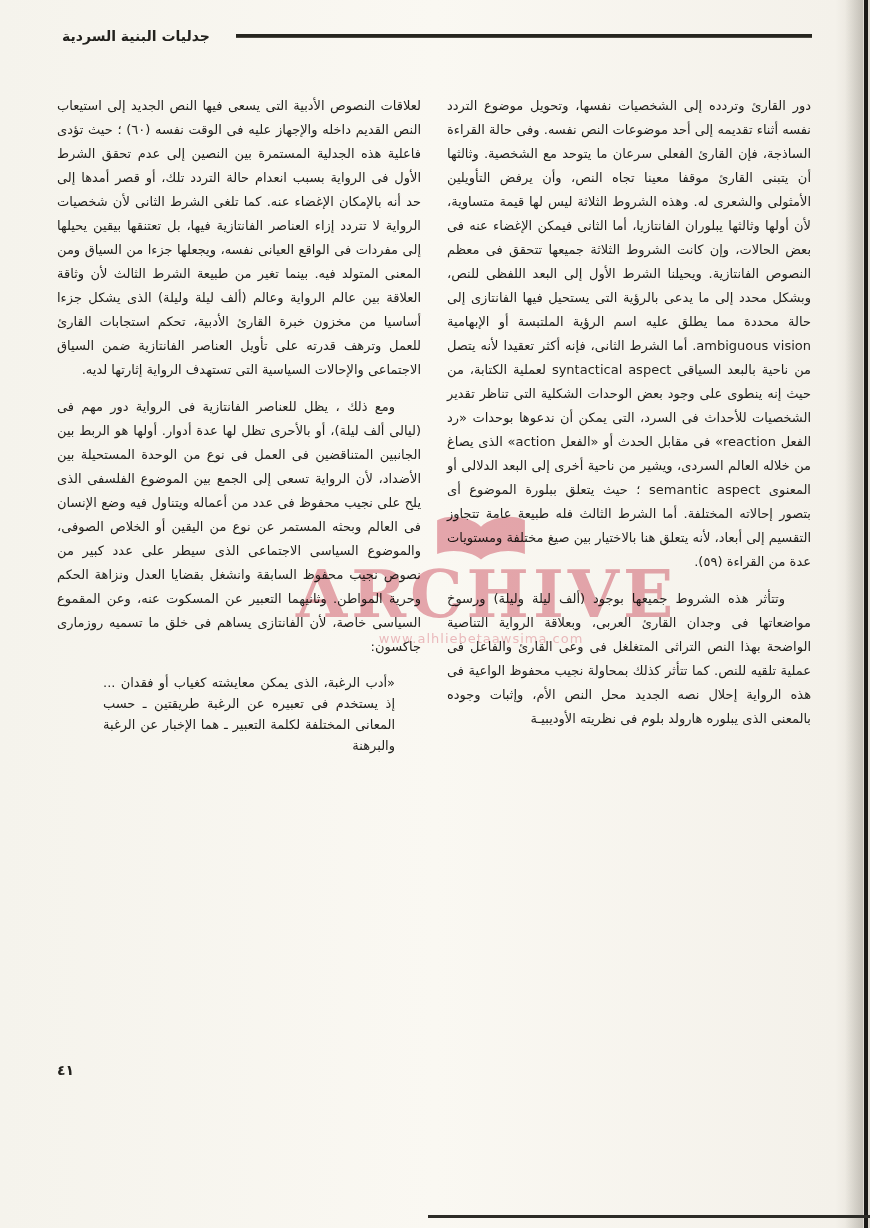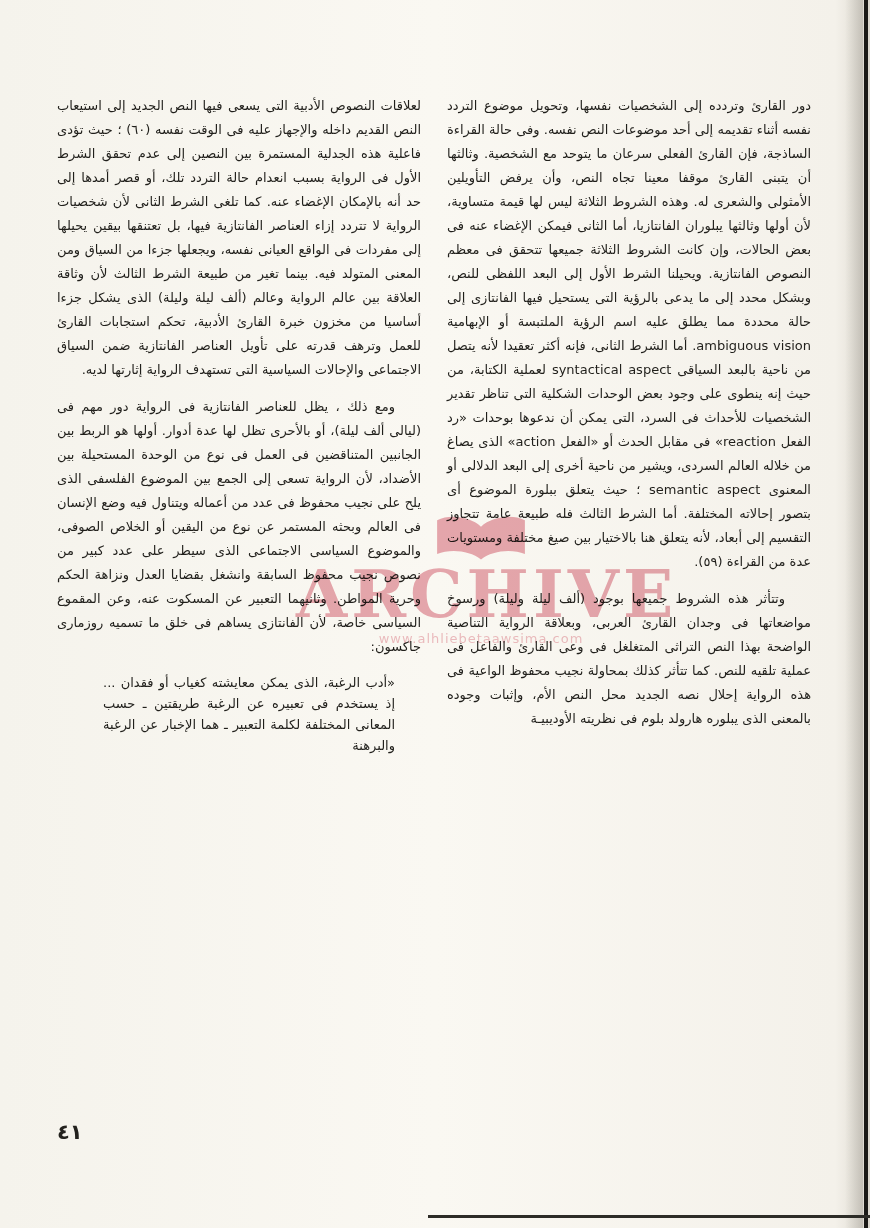--- a/index.html
+++ b/index.html
@@ -47,22 +47,22 @@
     color:#201f1b;
   }
   .para { margin-bottom:13px; }
   .para.indent { text-indent:26px; }
   .para.quote {
     margin:8px 26px 0 46px;
     line-height:21px;
   }
   
   .page-number {
-    position:absolute; left:57px; top:1120px;
-    font-size:21px; font-weight:bold; color:#23221e;
+    position:absolute; left:57px; top:1062px;
+    font-size:14px; font-weight:bold; color:#23221e;
   }
   
   .edge-shadow-right {
     position:absolute; top:0; right:7px; width:18px; height:100%;
     background:linear-gradient(90deg, rgba(0,0,0,0) 0%, rgba(60,55,45,0.18) 100%);
   }
   .edge-line-right {
     position:absolute; top:0; right:2px; width:4px; height:100%;
     background:#1b1a17;
   }
@@ -90,20 +90,24 @@
     font-size:13px; letter-spacing:1px; margin-top:2px; opacity:0.75;
     font-family:"DejaVu Sans", sans-serif;
     text-align:center;
   }
 </style>
 </head>
 <body>
 
 <div class="page">
 
+  <div class="header">
+    <div class="header-title">جدليات البنية السردية</div>
+    <div class="header-rule"></div>
+  </div>
 
   <div class="columns">
     <div class="column">
         <p class="para">دور القارئ وتردده إلى الشخصيات نفسها، وتحويل موضوع التردد نفسه أثناء تقديمه إلى أحد موضوعات النص نفسه. وفى حالة القراءة الساذجة، فإن القارئ الفعلى سرعان ما يتوحد مع الشخصية. وثالثها أن يتبنى القارئ موقفا معينا تجاه النص، وأن يرفض التأويلين الأمثولى والشعرى له. وهذه الشروط الثلاثة ليس لها قيمة متساوية، لأن أولها وثالثها يبلوران الفانتازيا، أما الثانى فيمكن الإغضاء عنه فى بعض الحالات، وإن كانت الشروط الثلاثة جميعها تتحقق فى معظم النصوص الفانتازية. ويحيلنا الشرط الأول إلى البعد اللفظى للنص، وبشكل محدد إلى ما يدعى بالرؤية التى يستحيل فيها الفانتازى إلى حالة محددة مما يطلق عليه اسم الرؤية الملتبسة أو الإبهامية ambiguous vision. أما الشرط الثانى، فإنه أكثر تعقيدا لأنه يتصل من ناحية بالبعد السياقى syntactical aspect لعملية الكتابة، من حيث إنه ينطوى على وجود بعض الوحدات الشكلية التى تناظر تقدير الشخصيات للأحداث فى السرد، التى يمكن أن ندعوها بوحدات «رد الفعل reaction» فى مقابل الحدث أو «الفعل action» الذى يصاغ من خلاله العالم السردى، ويشير من ناحية أخرى إلى البعد الدلالى أو المعنوى semantic aspect ؛ حيث يتعلق ببلورة الموضوع أى بتصور إحالاته المختلفة. أما الشرط الثالث فله طبيعة عامة تتجاوز التقسيم إلى أبعاد، لأنه يتعلق هنا بالاختيار بين صيغ مختلفة ومستويات عدة من القراءة (٥٩).</p>
         <p class="para indent">وتتأثر هذه الشروط جميعها بوجود (ألف ليلة وليلة) ورسوخ مواضعاتها فى وجدان القارئ العربى، وبعلاقة الرواية التناصية الواضحة بهذا النص التراثى المتغلغل فى وعى القارئ والفاعل فى عملية تلقيه للنص. كما تتأثر كذلك بمحاولة نجيب محفوظ الواعية فى هذه الرواية إحلال نصه الجديد محل النص الأم، وإثبات وجوده بالمعنى الذى يبلوره هارولد بلوم فى نظريته الأوديبيـة</p>
       </div>
     <div class="column">
         <p class="para">لعلاقات النصوص الأدبية التى يسعى فيها النص الجديد إلى استيعاب النص القديم داخله والإجهاز عليه فى الوقت نفسه (٦٠) ؛ حيث تؤدى فاعلية هذه الجدلية المستمرة بين النصين إلى عدم تحقق الشرط الأول فى الرواية بسبب انعدام حالة التردد تلك، أو قصر أمدها إلى حد أنه بالإمكان الإغضاء عنه. كما تلغى الشرط الثانى لأن شخصيات الرواية لا تتردد إزاء العناصر الفانتازية فيها، بل تعتنقها بيقين يحيلها إلى مفردات فى الواقع العيانى نفسه، ويجعلها جزءا من السياق ومن المعنى المتولد فيه. بينما تغير من طبيعة الشرط الثالث لأن وثاقة العلاقة بين عالم الرواية وعالم (ألف ليلة وليلة) الذى يشكل جزءا أساسيا من مخزون خبرة القارئ الأدبية، تحكم استجابات القارئ للعمل وترهف قدرته على تأويل العناصر الفانتازية ضمن السياق الاجتماعى والإحالات السياسية التى تستهدف الرواية إثارتها لديه.</p>
         <p class="para indent">ومع ذلك ، يظل للعناصر الفانتازية فى الرواية دور مهم فى (ليالى ألف ليلة)، أو بالأحرى تظل لها عدة أدوار. أولها هو الربط بين الجانبين المتناقضين فى العمل فى نوع من الوحدة المستحيلة بين الأضداد، لأن الرواية تسعى إلى الجمع بين الموضوع الفلسفى الذى يلح على نجيب محفوظ فى عدد من أعماله ويتناول فيه وضع الإنسان فى العالم وبحثه المستمر عن نوع من اليقين أو الخلاص الصوفى، والموضوع السياسى الاجتماعى الذى سيطر على عدد كبير من نصوص نجيب محفوظ السابقة وانشغل بقضايا العدل ونزاهة الحكم وحرية المواطن. وثانيهما التعبير عن المسكوت عنه، وعن المقموع السياسى خاصة، لأن الفانتازى يساهم فى خلق ما تسميه روزمارى جاكسون:</p>
         <p class="para quote">«أدب الرغبة، الذى يمكن معايشته كغياب أو فقدان ... إذ يستخدم فى تعبيره عن الرغبة طريقتين ـ حسب المعانى المختلفة لكلمة التعبير ـ هما الإخبار عن الرغبة والبرهنة</p>

